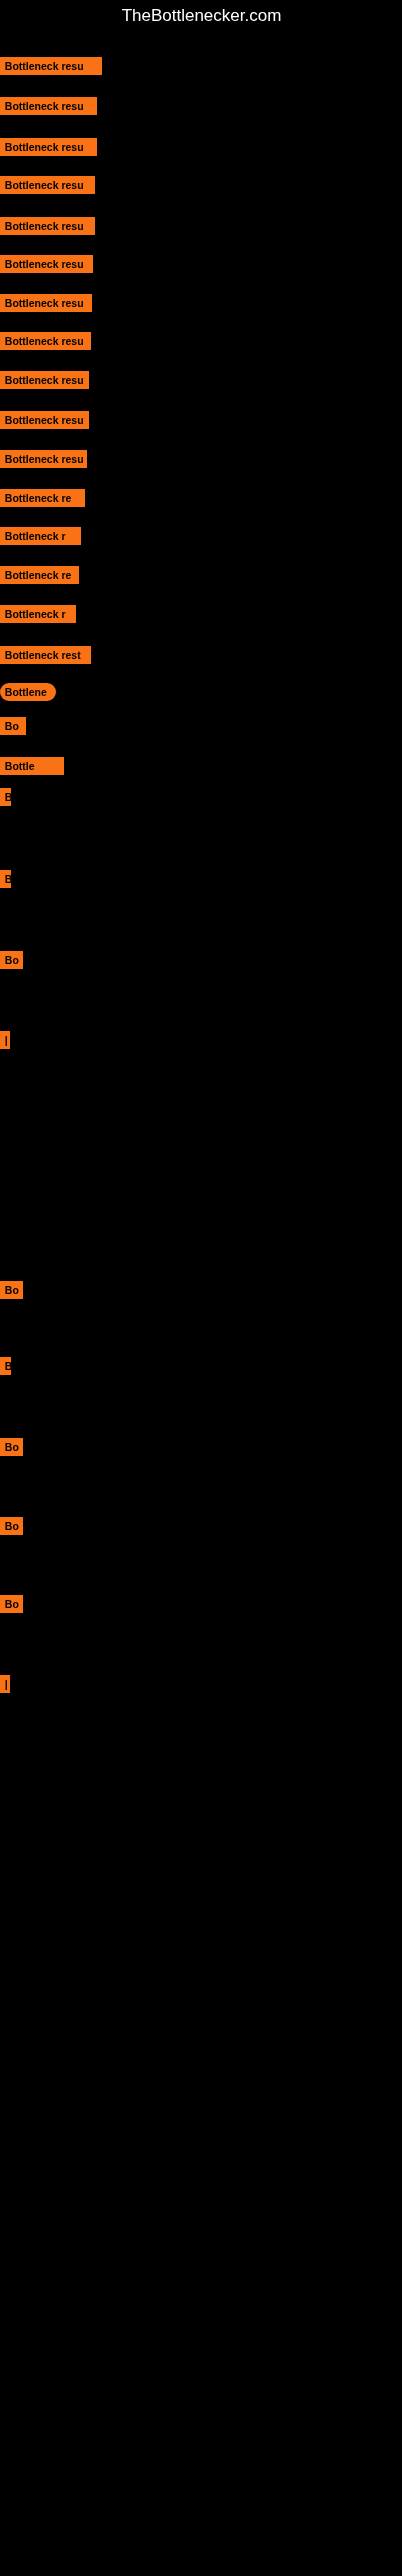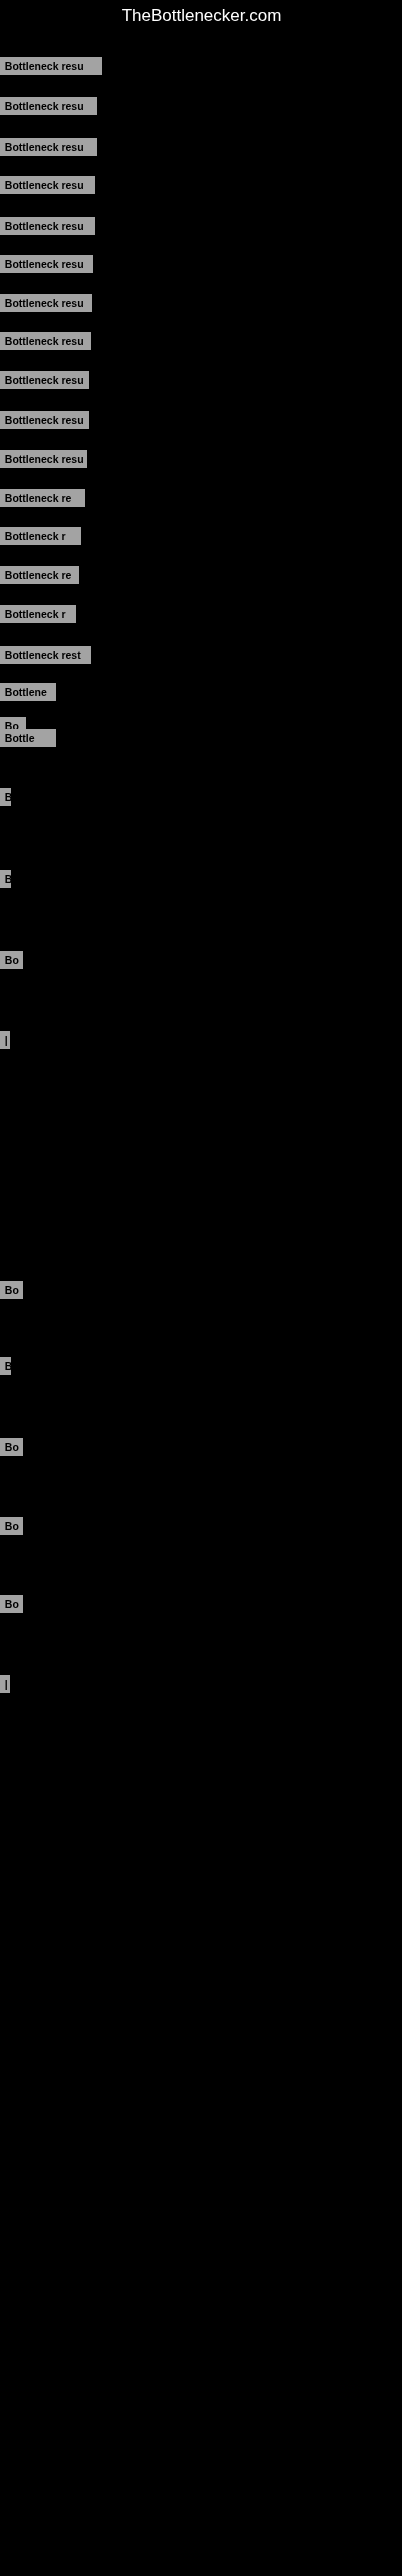--- a/index.html
+++ b/index.html
@@ -16,21 +16,21 @@
     }
     .site-title {
       color: #ffffff;
       text-align: center;
       font-size: 17px;
       padding: 6.4px 0;
       width: 100%;
     }
     .bottleneck-bar {
       display: inline-block;
-      background-color: #a3a3a3;
+      background-color: #f97316;
       color: #000000;
       font-size: 10.5px;
       font-weight: bold;
       padding: 3.2px 4.8px;
       position: absolute;
       left: 0;
       white-space: nowrap;
       overflow: hidden;
     }
   </style>
@@ -49,23 +49,23 @@
     <div class="bottleneck-bar" style="top: 261px; width: 92px;">Bottleneck resu</div>
     <div class="bottleneck-bar" style="top: 299px; width: 91px;">Bottleneck resu</div>
     <div class="bottleneck-bar" style="top: 338px; width: 89px;">Bottleneck resu</div>
     <div class="bottleneck-bar" style="top: 378px; width: 89px;">Bottleneck resu</div>
     <div class="bottleneck-bar" style="top: 417px; width: 87px;">Bottleneck resu</div>
     <div class="bottleneck-bar" style="top: 456px; width: 85px;">Bottleneck re</div>
     <div class="bottleneck-bar" style="top: 494px; width: 81px;">Bottleneck r</div>
     <div class="bottleneck-bar" style="top: 533px; width: 79px;">Bottleneck re</div>
     <div class="bottleneck-bar" style="top: 572px; width: 76px;">Bottleneck r</div>
     <div class="bottleneck-bar" style="top: 613px; width: 91px;">Bottleneck rest</div>
-    <div class="bottleneck-bar" style="top: 650px; width: 56px;">Bottlene</div>
+    <div class="bottleneck-bar" style="top: 650px; width: 56px; border-radius: 9px;">Bottlene</div>
     <div class="bottleneck-bar" style="top: 684px; width: 26px;">Bo</div>
-    <div class="bottleneck-bar" style="top: 696px; width: 56px;">Bottle</div>
+    <div class="bottleneck-bar" style="top: 724px; width: 64px;">Bottle</div>
     <div class="bottleneck-bar" style="top: 755px; width: 11.3px;">B</div>
     <div class="bottleneck-bar" style="top: 837px; width: 11.3px;">B</div>
     <div class="bottleneck-bar" style="top: 918px; width: 22.5px;">Bo</div>
     <div class="bottleneck-bar" style="top: 998px; width: 6.4px;">|</div>
     <div class="bottleneck-bar" style="top: 1248px; width: 22.5px;">Bo</div>
     <div class="bottleneck-bar" style="top: 1324px; width: 11.3px;">B</div>
     <div class="bottleneck-bar" style="top: 1405px; width: 22.5px;">Bo</div>
     <div class="bottleneck-bar" style="top: 1484px; width: 22.5px;">Bo</div>
     <div class="bottleneck-bar" style="top: 1562px; width: 22.5px;">Bo</div>
     <div class="bottleneck-bar" style="top: 1642px; width: 6.4px;">|</div>

